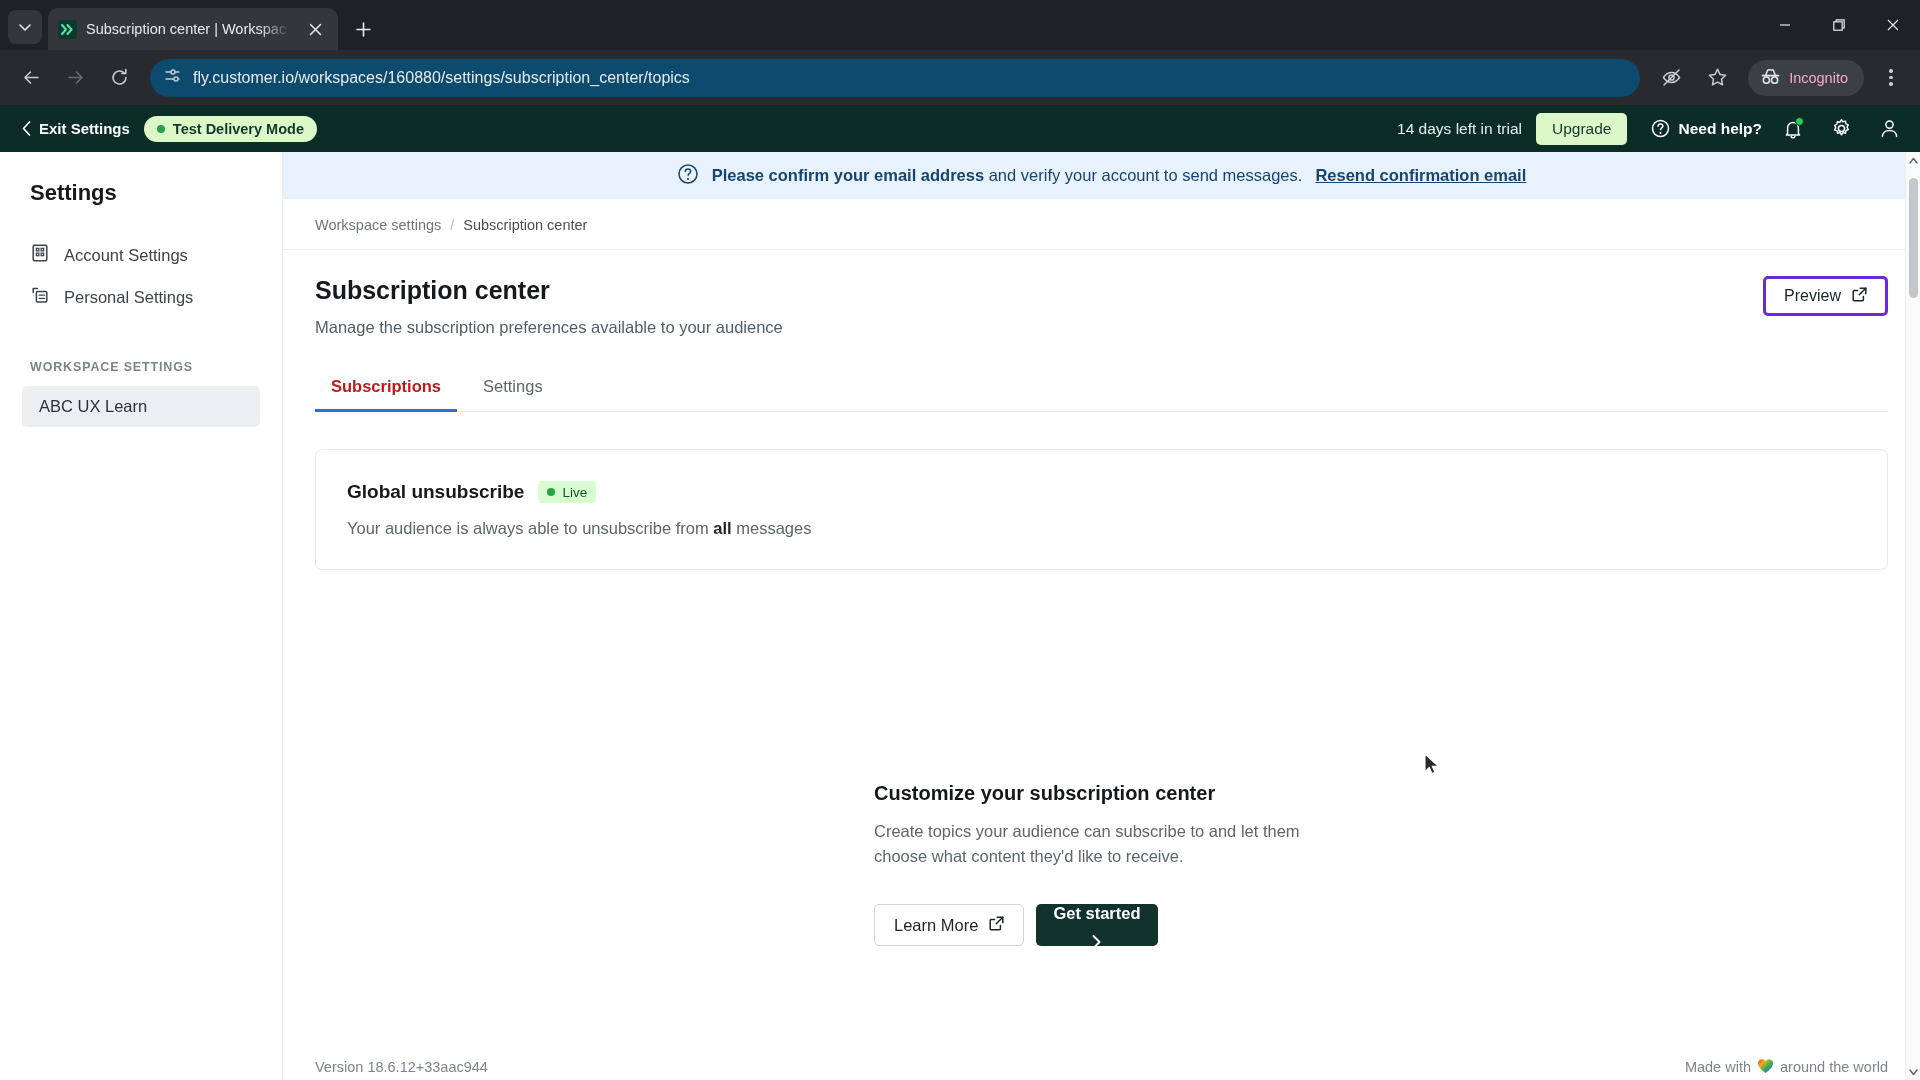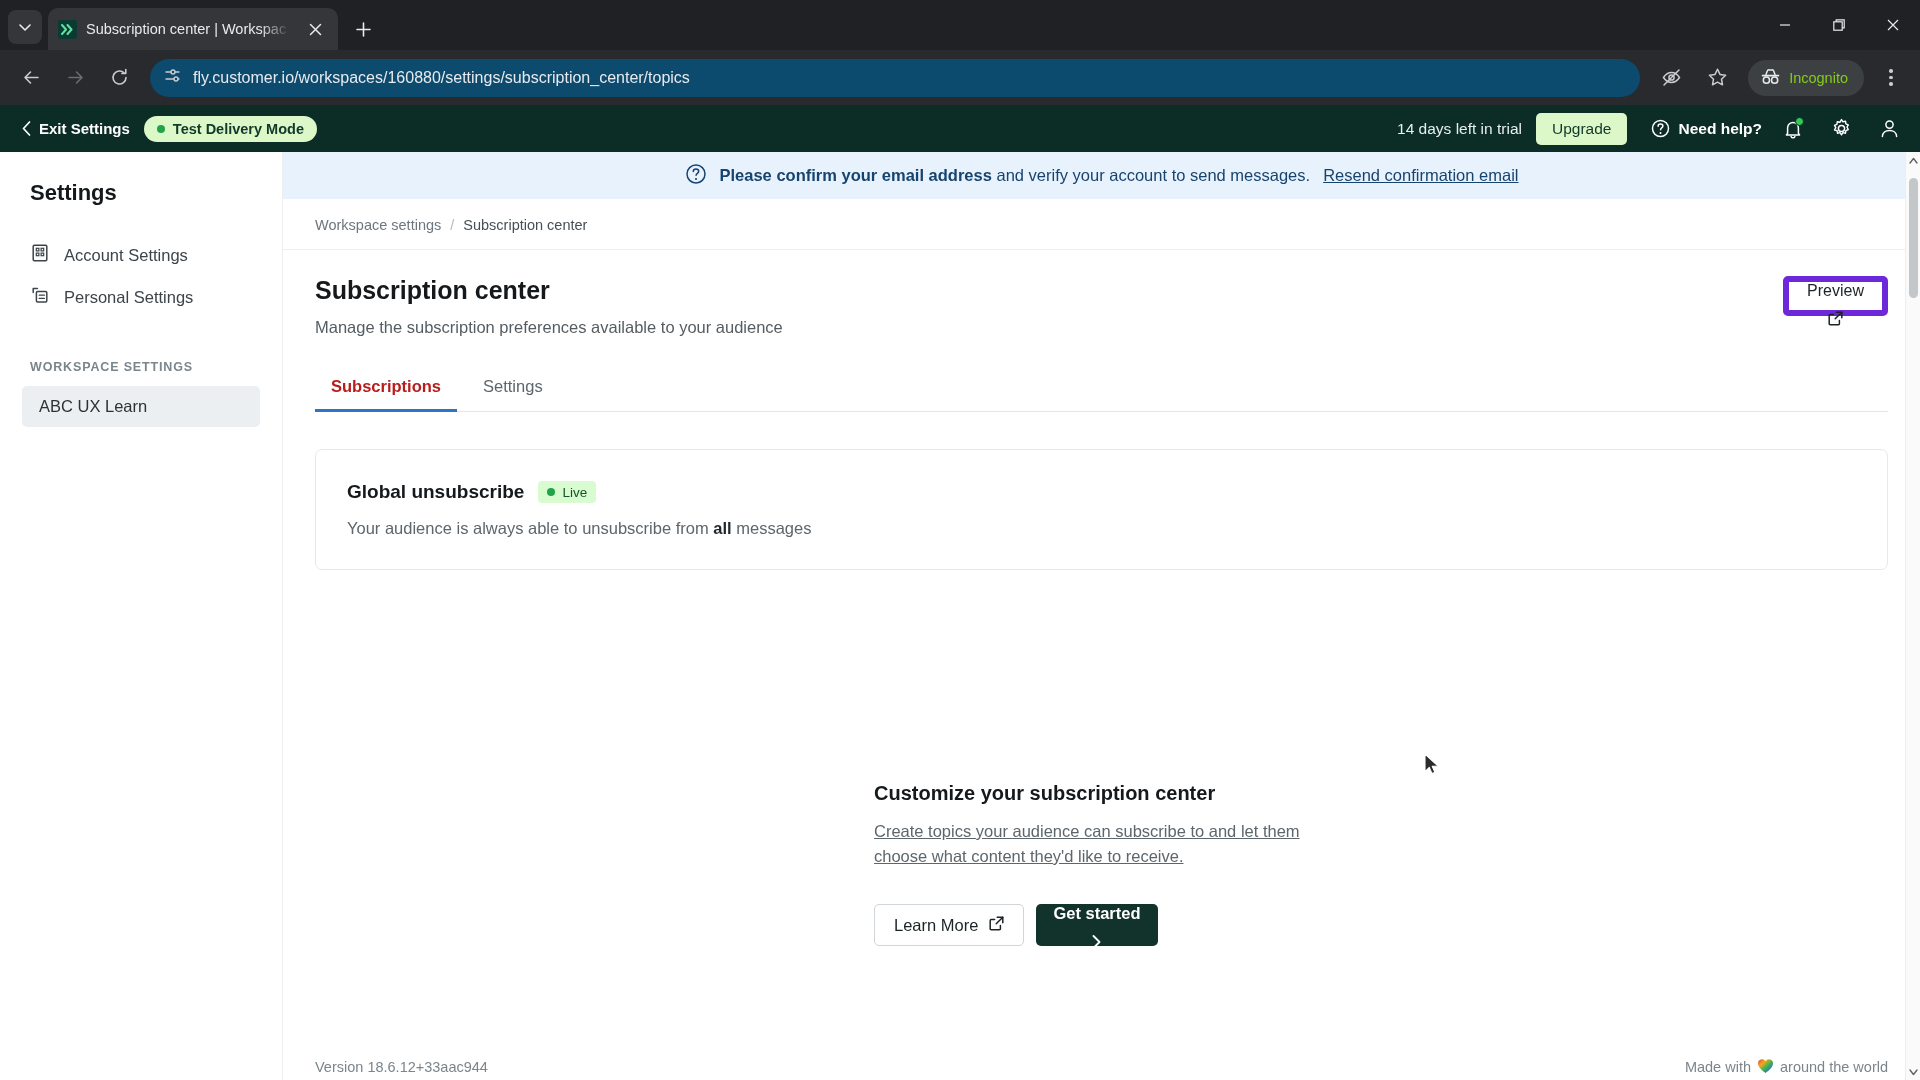--- a/index.html
+++ b/index.html
@@ -63,21 +63,21 @@
     display: flex; align-items: center; padding: 0 14px; gap: 12px;
     margin: 0 8px; cursor: text; min-width: 0;
   }
   .omnibox .url {
     color: #e8eaed; font-size: 16px; white-space: nowrap; overflow: hidden;
   }
   .tb-right { display: flex; align-items: center; gap: 4px; }
   .incognito-pill {
     height: 36px; background: #3c4043; border-radius: 18px; display: flex;
     align-items: center; gap: 8px; padding: 0 16px 0 12px; margin-left: 6px;
-    color: #84cc16; font-size: 14.5px; cursor: pointer;
+    color: #f9a8d4; font-size: 14.5px; cursor: pointer;
   }
   .kebab {
     width: 38px; height: 38px; display: flex; flex-direction: column;
     align-items: center; justify-content: center; gap: 3px; cursor: pointer;
     margin-left: 4px;
   }
   .kebab i { width: 3.5px; height: 3.5px; border-radius: 50%; background: #c9cbcf; display: block; }
 
   
   .viewport { flex: 1; position: relative; background: #fff; overflow: hidden; }
@@ -141,39 +141,39 @@
   }
 
   
   .content { flex: 1; position: relative; overflow: hidden; background: #fff; }
 
   .banner {
     background: #e8f2fd; height: 47px; display: flex; align-items: center;
     justify-content: center; gap: 13px; color: #17446e; font-size: 16.5px;
   }
   .banner b { font-weight: bold; }
-  .banner .bl { color: #17446e; text-decoration: underline; font-weight: normal; cursor: pointer; }
+  .banner .bl { color: #17446e; text-decoration: underline; font-weight: bold; cursor: pointer; }
 
   .crumbs {
     padding: 18px 0 16px 32px; font-size: 14.5px; color: #6d767d;
     display: flex; gap: 9px; border-bottom: 1px solid #eceef0;
   }
   .crumbs .c1 { cursor: pointer; }
   .crumbs .sep { color: #b3babf; }
   .crumbs .c2 { color: #474f55; cursor: pointer; }
 
   .page-pad { padding: 0 32px; }
   .page-head { display: flex; align-items: flex-start; padding-top: 26px; }
   .page-title { font-size: 25px; font-weight: bold; color: #15191c; }
   .page-sub { font-size: 16.5px; color: #555d63; margin-top: 13px; }
   .preview-btn {
-    margin-left: auto; background: #fff; border: 6px solid #6d28d9;
+    margin-left: auto; background: #fff; border: 3px solid #6d28d9;
     border-radius: 5px; height: 40px; padding: 0 18px; display: flex;
     align-items: center; gap: 11px; font-size: 16px; color: #1d2427;
-    cursor: pointer; font-family: inherit; flex-direction: column;
+    cursor: pointer; font-family: inherit;
   }
 
   .tabs {
     display: flex; gap: 10px; margin-top: 30px;
     border-bottom: 1px solid #e3e7e9;
   }
   .tabitem {
     padding: 10px 16px 13px; font-size: 16.5px; color: #5d666c;
     cursor: pointer; border-bottom: 3px solid transparent; margin-bottom: -1px;
   }
@@ -191,21 +191,21 @@
   }
   .card-desc { font-size: 16.5px; color: #5d666c; margin-top: 16px; }
   .card-desc b { color: #1f262b; font-weight: bold; }
 
   .empty {
     position: absolute; left: 0; right: 0; top: 630px;
     display: flex; flex-direction: column; align-items: center;
   }
   .empty-inner { width: 455px; }
   .empty-title { font-size: 20px; font-weight: bold; color: #15191c; }
-  .empty-desc { font-size: 16.5px; color: #5d666c; margin-top: 14px; line-height: 1.52; text-decoration: underline; }
+  .empty-desc { font-size: 16.5px; color: #5d666c; margin-top: 14px; line-height: 1.52; }
   .empty-btns { display: flex; gap: 12px; margin-top: 35px; }
   .btn-outline {
     background: #fff; border: 1px solid #cfd5d9; border-radius: 5px; height: 42px;
     padding: 0 19px; display: flex; align-items: center; gap: 11px;
     font-size: 16.5px; color: #1d2427; cursor: pointer; font-family: inherit;
   }
   .btn-dark {
     background: #11332c; border: none; border-radius: 5px; height: 42px;
     padding: 0 17px; display: flex; align-items: center; gap: 11px;
     font-size: 16.5px; color: #fff; font-weight: bold; cursor: pointer;

